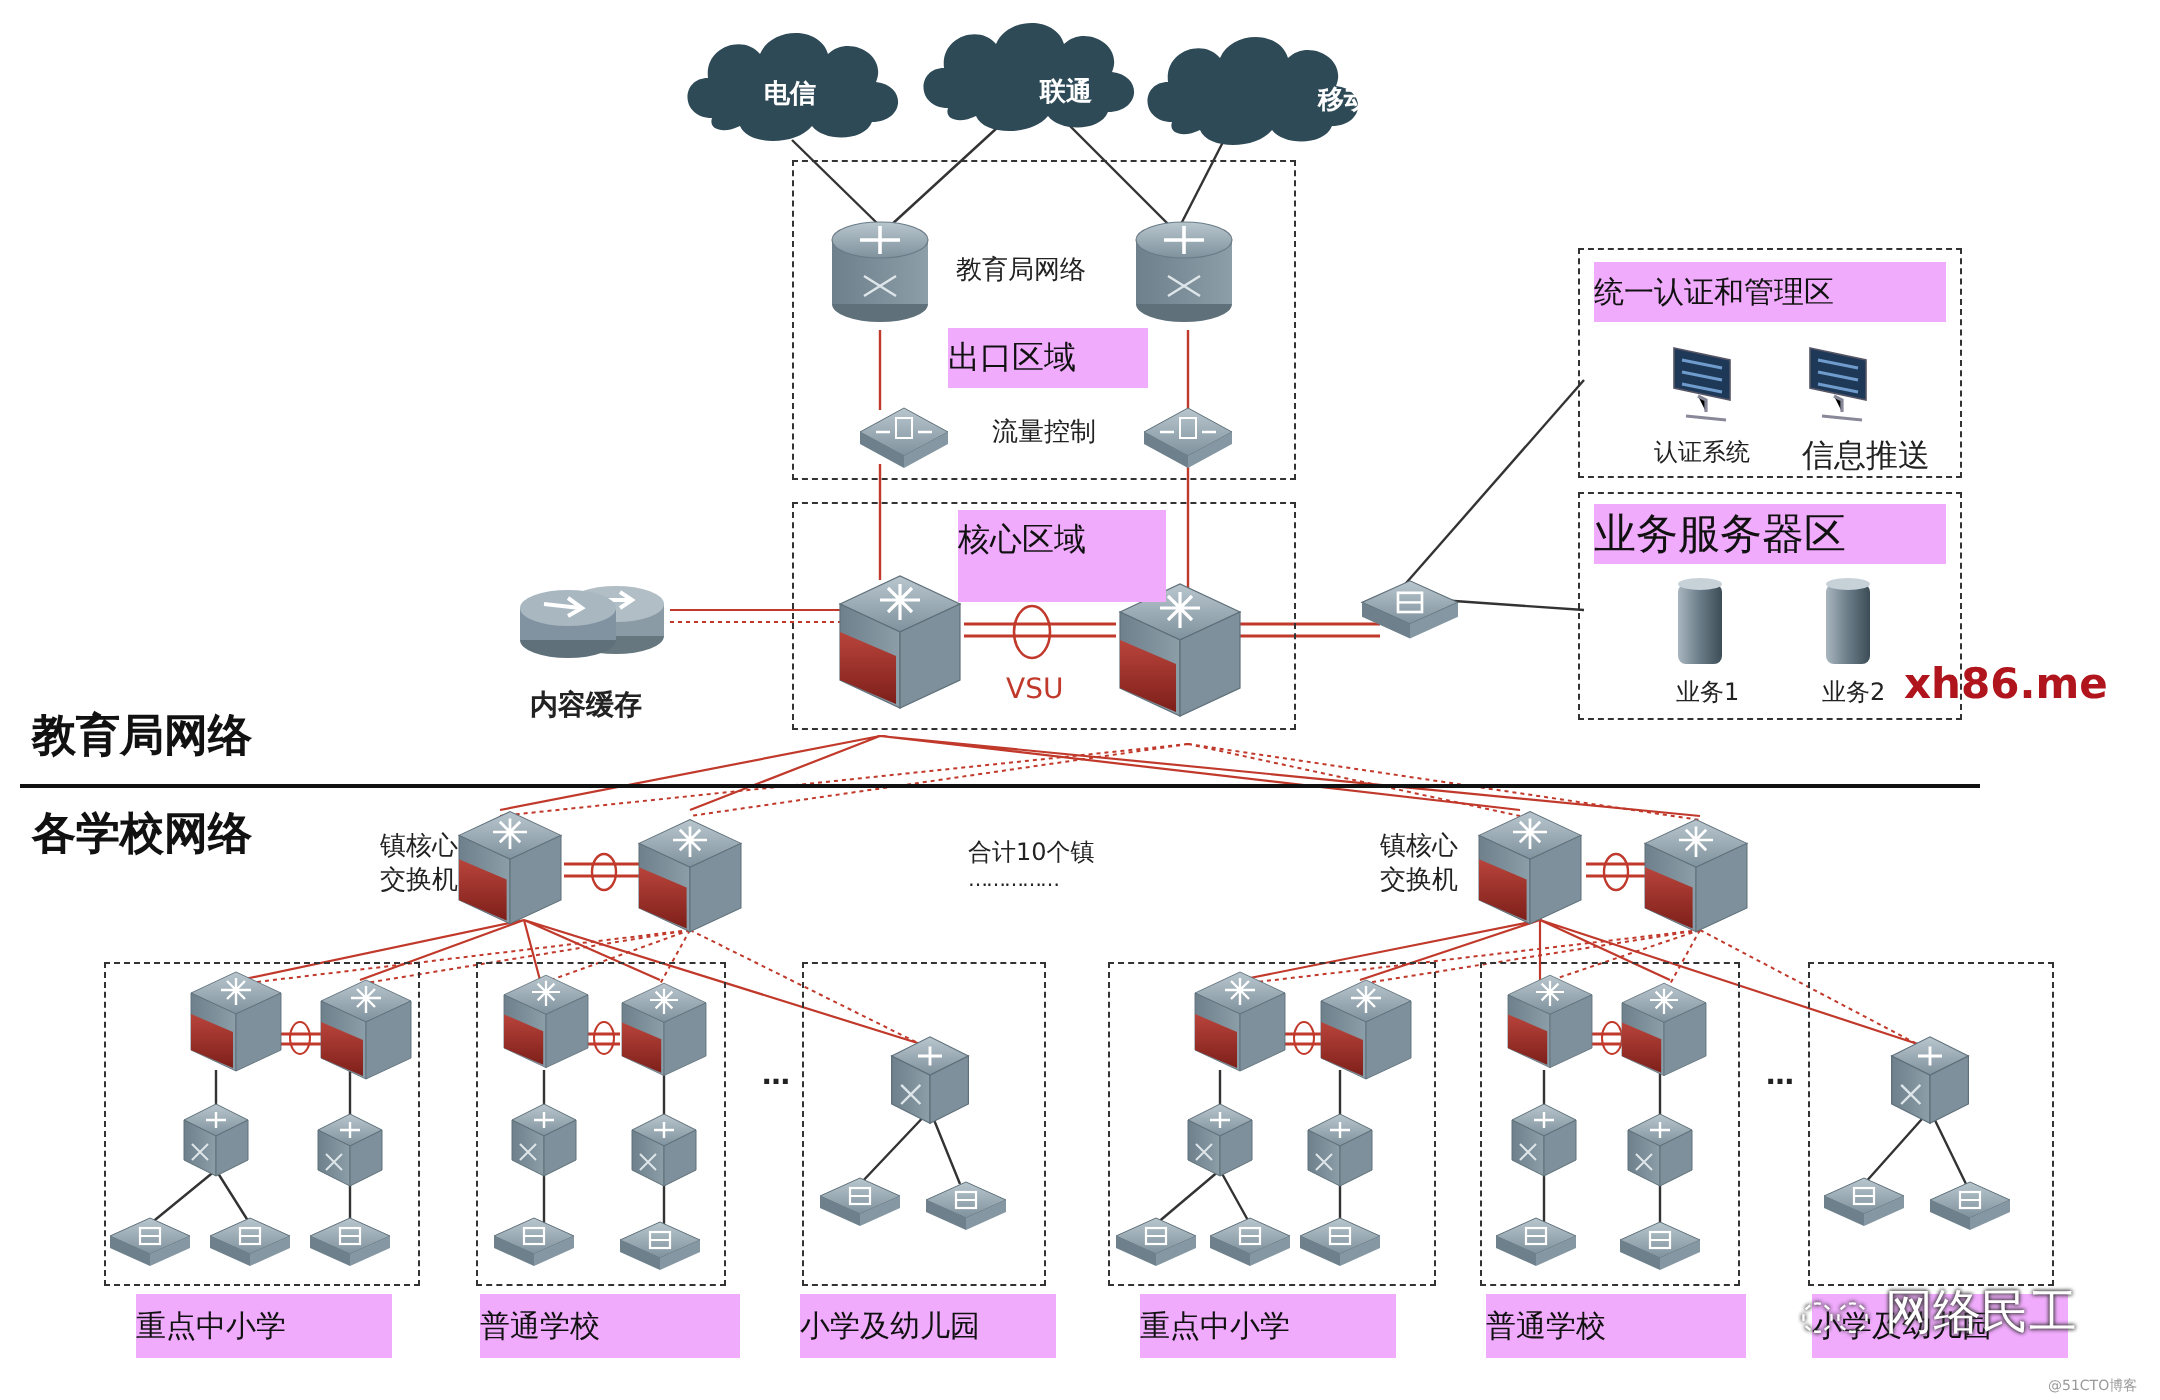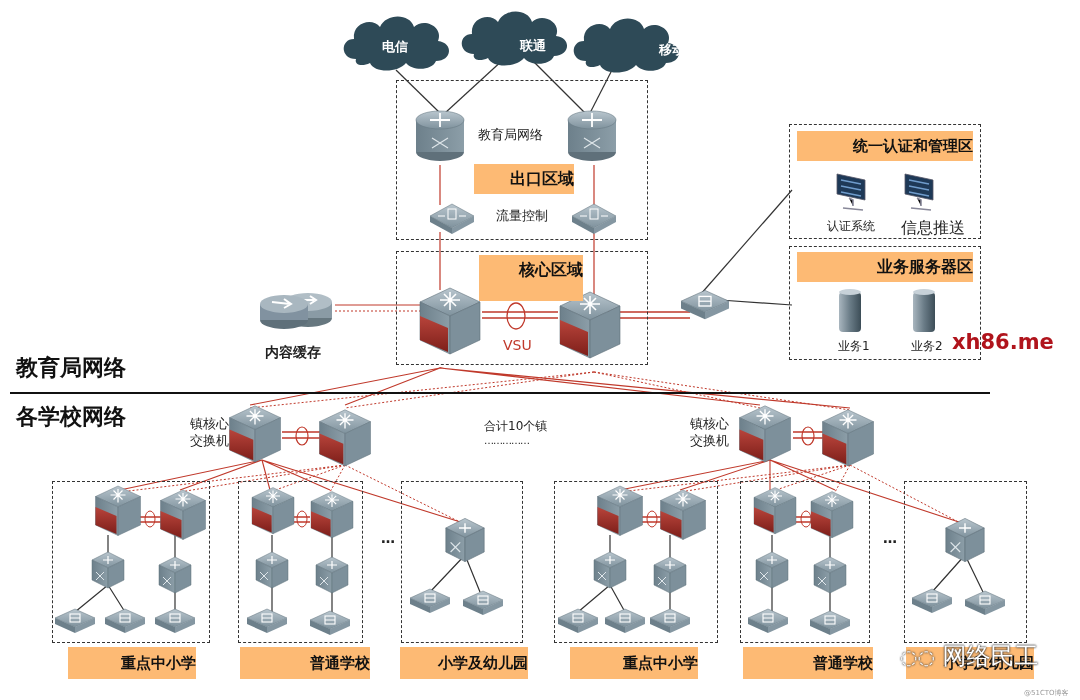--- a/index.html
+++ b/index.html
@@ -1,19 +1,19 @@
 <!DOCTYPE html>
 <html><head>
 <meta charset="utf-8">
 <style>
   html,body{margin:0;padding:0;background:#fff;}
   body{width:1080px;height:700px;position:relative;overflow:hidden;font-family:"DejaVu Sans",sans-serif;}
   #diagram{position:absolute;left:0;top:0;width:1080px;height:700px;}
   .zone{position:absolute;border:1.5px dashed #333;box-sizing:border-box;}
-  .band{position:absolute;background:#fdba74;color:#111;font-weight:bold;text-align:right;box-sizing:border-box;}
+  .band{position:absolute;background:#f0abfc;color:#111;font-weight:normal;text-align:left;box-sizing:border-box;}
   .lbl{position:absolute;color:#222;white-space:nowrap;}
   .big{position:absolute;font-weight:bold;font-size:22px;color:#111;white-space:nowrap;}
   .cloud-txt{position:absolute;color:#fff;font-weight:bold;font-size:13px;}
 </style>
 </head>
 <body>
 
 <svg id="diagram" viewBox="0 0 1080 700" xmlns="http://www.w3.org/2000/svg">
   <defs>
     <linearGradient id="gTop" x1="0" y1="0" x2="0" y2="1">
@@ -263,21 +263,21 @@
 <div class="band" style="left:474px;top:164px;width:100px;height:30px;line-height:30px;font-size:16px;">出口区域</div>
 <div class="lbl" style="left:496px;top:207px;font-size:13px;">流量控制</div>
 
 <div class="band" style="left:479px;top:255px;width:104px;height:46px;line-height:30px;font-size:16px;">核心区域</div>
 <div class="lbl" style="left:503px;top:337px;font-size:14px;color:#c0392b;">VSU</div>
 <div class="lbl" style="left:265px;top:344px;font-size:14px;font-weight:bold;">内容缓存</div>
 
 <div class="band" style="left:797px;top:131px;width:176px;height:30px;line-height:30px;font-size:15px;">统一认证和管理区</div>
 <div class="lbl" style="left:827px;top:218px;font-size:12px;">认证系统</div>
 <div class="lbl" style="left:901px;top:218px;font-size:16px;">信息推送</div>
-<div class="band" style="left:797px;top:252px;width:176px;height:30px;line-height:30px;font-size:16px;">业务服务器区</div>
+<div class="band" style="left:797px;top:252px;width:176px;height:30px;line-height:30px;font-size:21px;">业务服务器区</div>
 <div class="lbl" style="left:838px;top:338px;font-size:12px;">业务1</div>
 <div class="lbl" style="left:911px;top:338px;font-size:12px;">业务2</div>
 
 <div class="big" style="left:16px;top:353px;">教育局网络</div>
 <div class="big" style="left:16px;top:402px;">各学校网络</div>
 
 <div class="lbl" style="left:190px;top:415px;font-size:13px;line-height:17px;text-align:right;">
   <div>镇核心</div>
   <div>交换机</div>
 </div>

